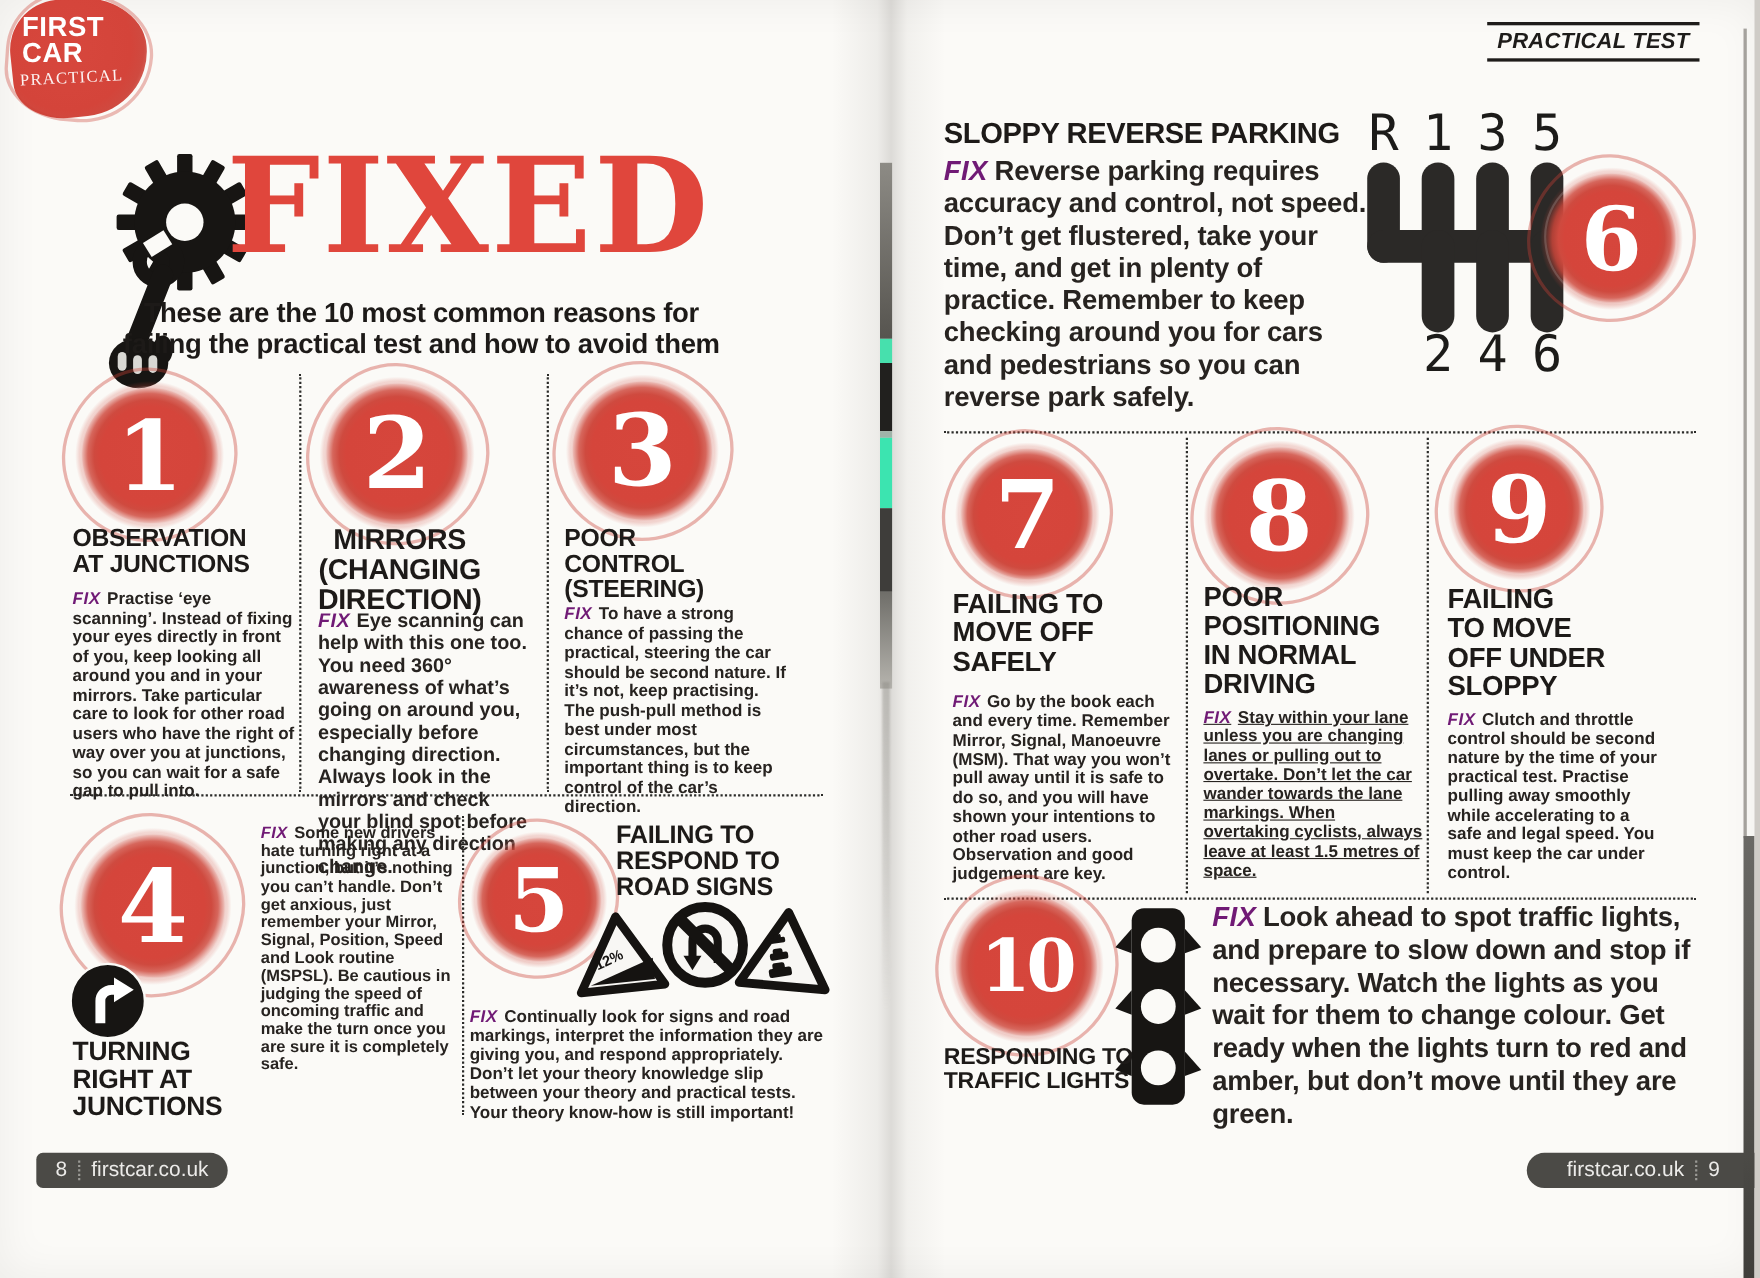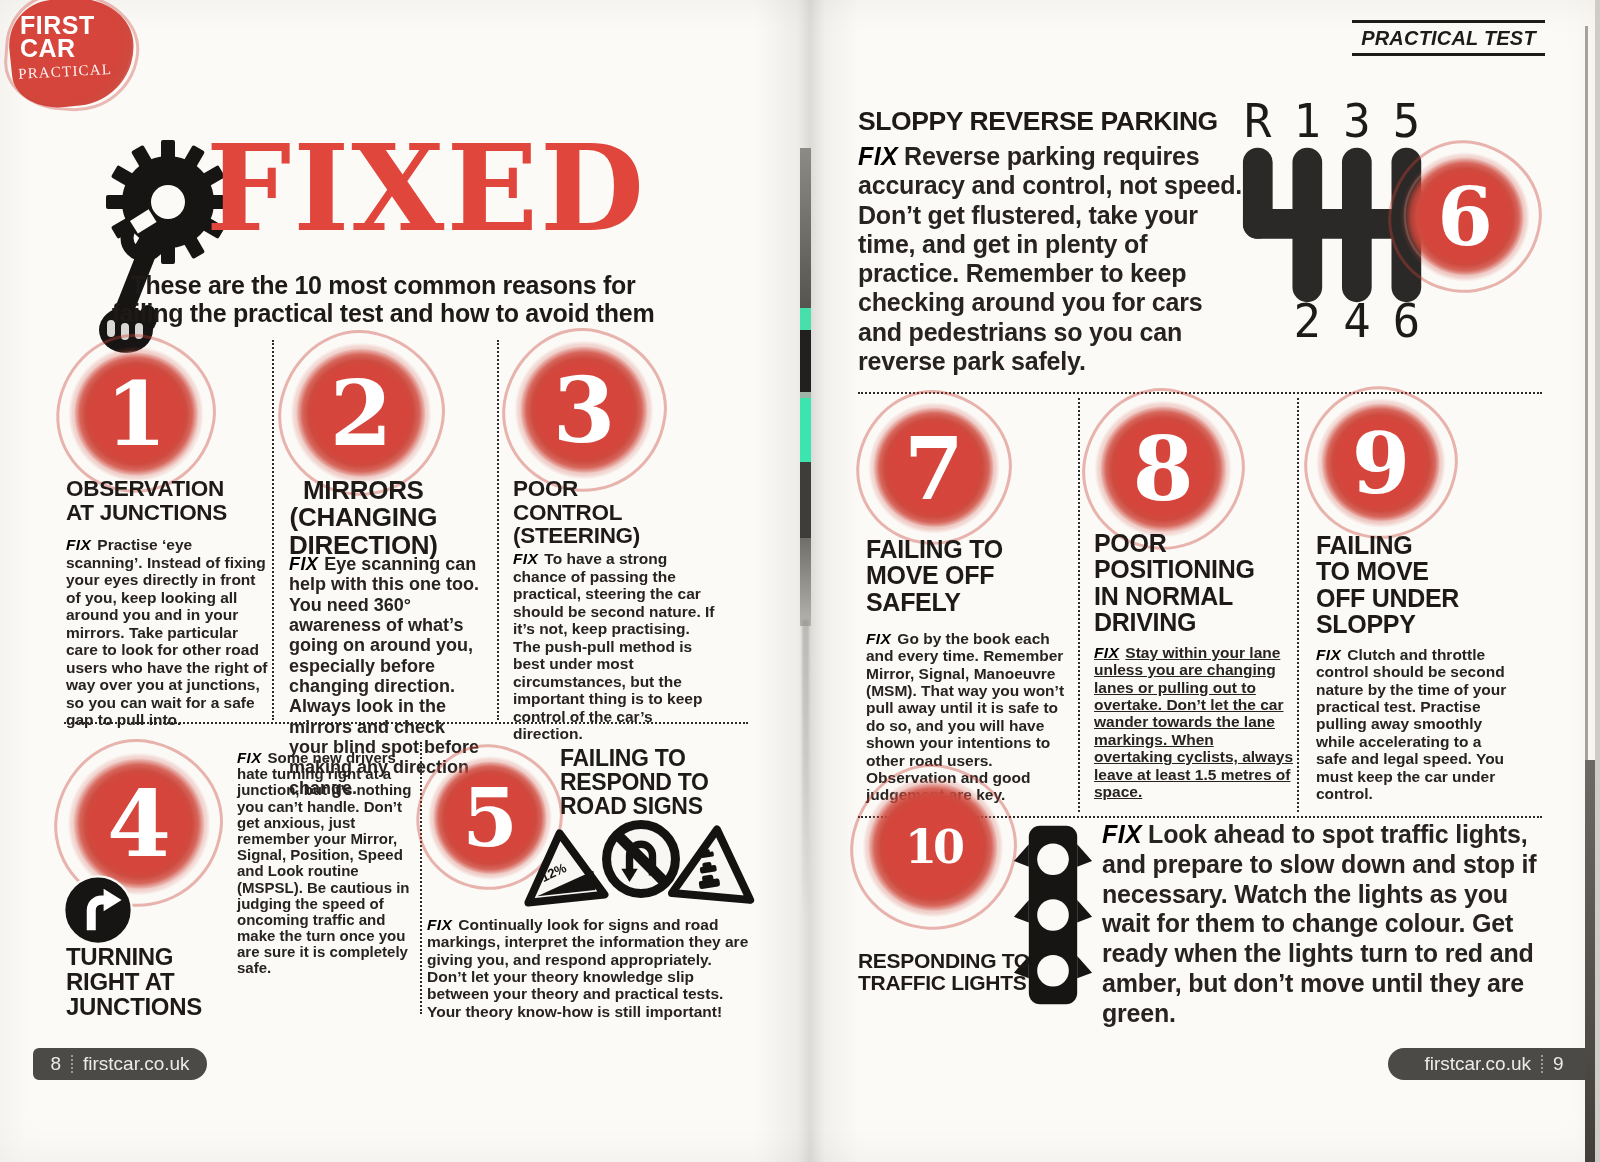--- a/index.html
+++ b/index.html
@@ -12,21 +12,21 @@
     color:#fff;font-family:"DejaVu Serif",serif;font-weight:700;
     background:radial-gradient(closest-side,#d6463c 0%,#d5453b 62%,#cf4a3f 70%,rgba(206,70,58,.82) 78%,rgba(206,70,58,.30) 86%,rgba(206,70,58,0) 94%);}
   .num-circle::after{content:"";position:absolute;inset:-5%;border-radius:47% 53% 51% 49%/53% 47% 52% 48%;
     border:3px solid rgba(203,64,52,.38);transform:rotate(14deg);}
   .num-circle::before{content:"";position:absolute;inset:6%;border-radius:50% 50% 47% 53%/49% 51% 50% 50%;
     border:2px solid rgba(255,255,255,.16);transform:rotate(-10deg);}
 
   
   .item-title{position:absolute;font-weight:800;color:#1d1a18;letter-spacing:-.3px;line-height:1.05;white-space:pre-line;font-family:"Liberation Sans",sans-serif;}
   .para{position:absolute;color:#272320;font-weight:600;font-family:"Liberation Sans",sans-serif;}
-  .fix{color:#000000;font-weight:800;font-style:italic;letter-spacing:.4px;margin-right:6px;}
+  .fix{color:#701a75;font-weight:800;font-style:italic;letter-spacing:.4px;margin-right:6px;}
   .sep-v{position:absolute;border-left:2.5px dotted #2b2b29;width:0;}
   .sep-h{position:absolute;border-top:2.5px dotted #2b2b29;height:0;}
 
   
   .logo{left:10px;top:2px;width:122px;height:104px;}
   .logo-blob{position:absolute;inset:-4px -2px 0 0;border-radius:42% 58% 55% 45%/48% 52% 62% 38%;transform:rotate(-6deg);
     background:radial-gradient(circle at 42% 40%,#d7473d 0%,#d4443a 60%,#cf4a40 72%,rgba(206,70,58,.75) 82%,rgba(206,70,58,.2) 92%,rgba(206,70,58,0) 98%);}
   .logo-blob::after{content:"";position:absolute;inset:-5px;border-radius:45% 55% 52% 48%/50% 50% 58% 42%;border:3px solid rgba(203,64,52,.35);transform:rotate(10deg);}
   .logo-l1,.logo-l2{position:relative;color:#fff;font-weight:900;font-size:25px;line-height:.92;letter-spacing:.5px;padding-left:10px;}
   .logo-l1{padding-top:12px;}
@@ -268,21 +268,21 @@
       <span>9</span>
     </div>
   <div class="item-title" style="left:1316px;top:532px;font-size:25px;">FAILING
 TO MOVE
 OFF UNDER
 SLOPPY</div>
   <p class="para" style="left:1316px;top:646px;width:196px;font-size:15.5px;line-height:1.12;margin:0;"><span class="fix">FIX</span><span>Clutch and throttle control should be second nature by the time of your practical test. Practise pulling away smoothly while accelerating to a safe and legal speed. You must keep the car under control.</span></p>
 
   <div class="sep-h" style="left:858px;top:816px;width:684px;"></div>
 
-  <div class="num-circle" style="left:858px;top:772px;width:150px;height:150px;font-size:46px;letter-spacing:-4px;">
+  <div class="num-circle" style="left:858px;top:803px;width:150px;height:150px;font-size:66px;letter-spacing:-4px;">
       <span>10</span>
     </div>
   <svg class="abs" style="left:1008px;top:822px;" width="90" height="186" viewBox="0 0 96 200">
     <g fill="#171513">
       <rect x="22" y="4" width="52" height="192" rx="12"></rect>
       <path d="M22 24 L6 42 L22 48 Z"></path>
         <path d="M74 24 L90 42 L74 48 Z"></path>
       <path d="M22 84 L6 102 L22 108 Z"></path>
         <path d="M74 84 L90 102 L74 108 Z"></path>
       <path d="M22 144 L6 162 L22 168 Z"></path>

